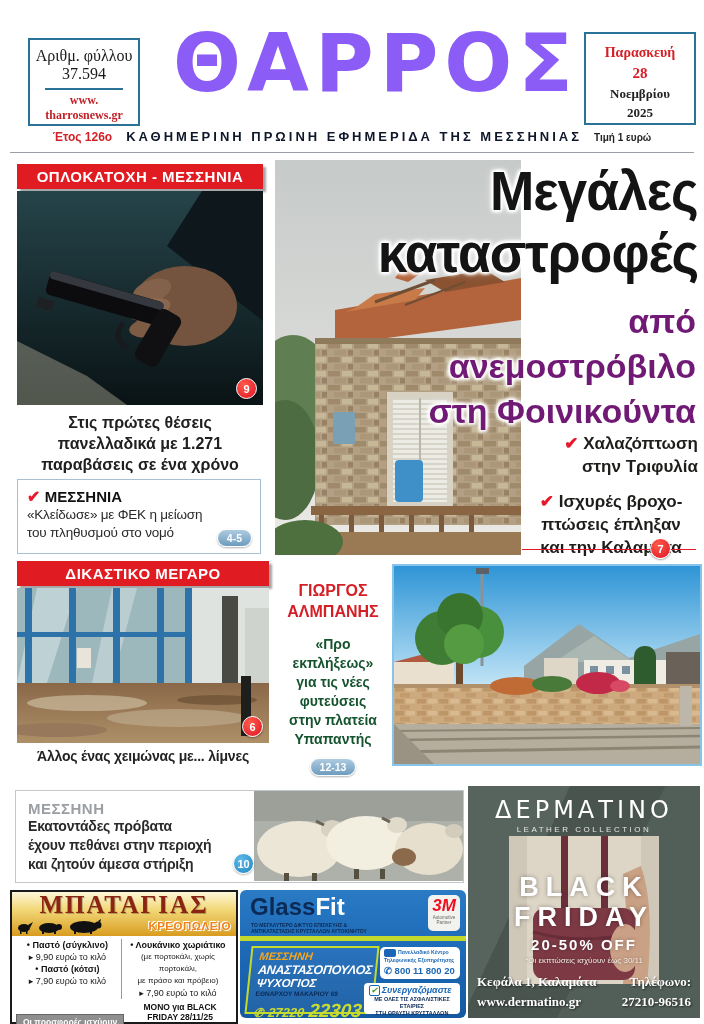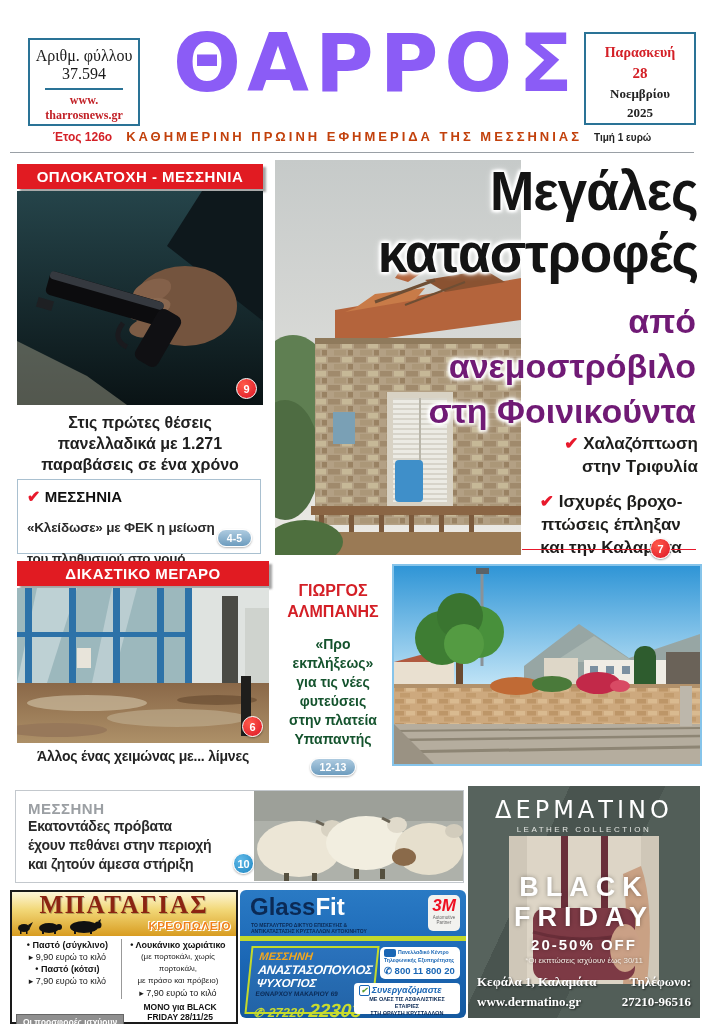--- a/index.html
+++ b/index.html
@@ -15,21 +15,21 @@
   .issue-site{color:#c22127;font-weight:bold;font-size:12px;line-height:1.25;}
   .logo{left:140px;top:12px;width:432px;height:102px;display:flex;align-items:center;justify-content:center;
         font-family:"DejaVu Sans",sans-serif;font-weight:bold;font-size:80px;letter-spacing:6px;color:#8b5cf6;margin-left:20px;}
   .date-box{left:584px;top:32px;width:112px;height:93px;border:2px solid #2a7396;background:#fff;
             text-align:center;font-family:"Liberation Serif",serif;padding-top:9px;line-height:1.45;}
   .date-weekday{color:#d42027;font-weight:bold;font-size:14px;}
   .date-day{color:#d42027;font-weight:bold;font-size:15px;}
   .date-month,.date-year{color:#222;font-weight:bold;font-size:13px;}
   .tagline-row{left:0;top:127px;width:704px;text-align:center;white-space:nowrap;}
   .era{color:#d42027;font-weight:bold;font-size:12px;margin-right:14px;}
-  .tagline{color:#c2410c;font-weight:bold;font-size:13px;letter-spacing:3px;}
+  .tagline{color:#0f172a;font-weight:bold;font-size:13px;letter-spacing:3px;}
   .price{color:#222;font-weight:bold;font-size:10px;margin-left:12px;}
   .header-rule{left:10px;top:152px;width:684px;border-top:1.5px solid #9aa0a6;}
 
   
   .banner{background:#e11b22;color:#fff;font-weight:bold;text-align:center;font-size:15px;
           height:25px;line-height:25px;letter-spacing:.5px;box-shadow:3px 3px 2px rgba(50,50,50,.45);}
   .badge-red{width:21px;height:21px;border-radius:50%;background:radial-gradient(circle at 35% 30%,#ff5a4a,#dd1425);
              color:#fff;font-weight:bold;font-size:11px;display:flex;align-items:center;justify-content:center;
              border:1.5px solid #fff;box-shadow:0 1px 2px rgba(0,0,0,.4);}
   .badge-pill{display:inline-block;padding:2px 9px;border-radius:11px;background:linear-gradient(180deg,#aecbe0,#6d9cbe);
@@ -40,21 +40,21 @@
   .check{color:#e8192c;font-weight:bold;}
 
   
   .gun-banner{left:17px;top:164px;width:246px;}
   .gun-photo{left:17px;top:191px;width:246px;height:214px;overflow:hidden;}
   .gun-badge{right:6px;bottom:6px;}
   .gun-caption{left:17px;top:412px;width:246px;text-align:center;font-weight:bold;font-size:16px;
                line-height:1.32;color:#202020;}
   .messinia-box{left:17px;top:479px;width:244px;height:75px;border:1.5px solid #a9c0d0;padding:7px 9px;}
   .mbox-title{font-weight:bold;font-size:15px;color:#111;}
-  .mbox-line{font-weight:bold;font-size:13.5px;color:#2a2a2a;line-height:1.35;letter-spacing:-.2px;margin-top:13px;}
+  .mbox-line{font-weight:normal;font-size:13.5px;color:#2a2a2a;line-height:1.35;letter-spacing:-.2px;}
   .mbox-badge{position:absolute;right:8px;bottom:6px;}
 
   
   .main-photo{left:275px;top:160px;width:246px;height:395px;overflow:hidden;}
   .headline{left:300px;top:160px;width:398px;text-align:right;font-weight:bold;color:#141414;
             text-shadow:-2px -2px 3px #fff,2px -2px 3px #fff,-2px 2px 3px #fff,2px 2px 3px #fff,0 0 9px #fff;}
   .headline .hl{display:inline-block;font-size:56px;line-height:62px;letter-spacing:-1px;
                 transform:scaleX(.95);transform-origin:100% 50%;}
   .subhead{left:380px;top:299px;width:316px;text-align:right;font-weight:bold;font-size:34px;line-height:45px;
            color:#701a75;text-shadow:-2px -2px 3px #fff,2px -2px 3px #fff,-2px 2px 3px #fff,2px 2px 3px #fff,0 0 8px #fff;}
@@ -146,21 +146,21 @@
   .gf-addr{color:#0b2a55;font-weight:bold;font-size:6.5px;line-height:8px;}
   .gf-phone{color:#c9dc2e;font-weight:bold;font-style:italic;margin-top:2px;}
   .gf-phone-icon{font-size:12px;}
   .gf-phone-p1{font-size:13px;}
   .gf-phone-p2{font-size:19px;}
   .gf-call{position:absolute;right:6px;top:6px;width:80px;height:32px;background:#fff;border-radius:5px;
            padding:2px 4px;color:#1b67b5;}
   .gf-call-line{font-size:5.2px;line-height:6px;font-weight:bold;}
   .gf-call-phone{font-weight:bold;font-size:9.5px;margin-top:2px;}
   .gf-card-icon{display:inline-block;width:12px;height:8px;background:#1b67b5;border-radius:2px;vertical-align:middle;margin-right:2px;}
-  .gf-coop{position:absolute;right:6px;top:42px;width:106px;height:31px;background:#fff;border-radius:4px;padding:2px 5px;}
+  .gf-coop{position:absolute;right:6px;top:42px;width:96px;height:31px;background:#fff;border-radius:4px;padding:2px 5px;}
   .gf-coop-script{color:#1b67b5;font-weight:bold;font-style:italic;font-size:9px;line-height:11px;}
   .gf-coop-check{color:#5a9e2f;font-weight:bold;font-size:8px;border:1px solid #1b67b5;border-radius:2px;padding:0 1px;margin-right:2px;}
   .gf-coop-line{color:#0b2a55;font-weight:bold;font-size:5.5px;line-height:7px;text-align:center;}
 </style>
 </head>
 <body>
 
 <div class="page">
 
   <div class="abs issue-box">

